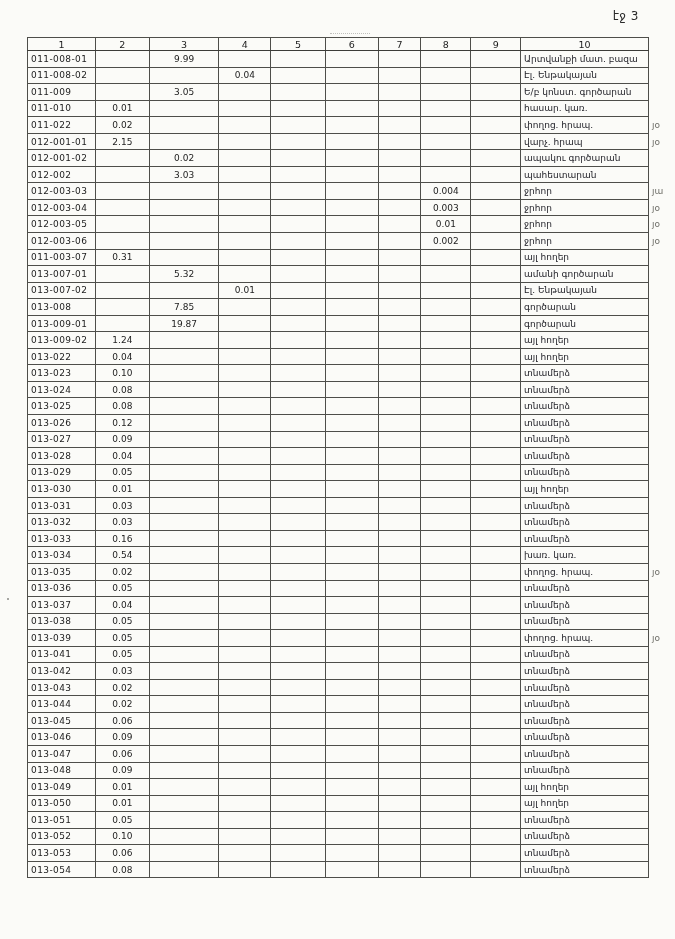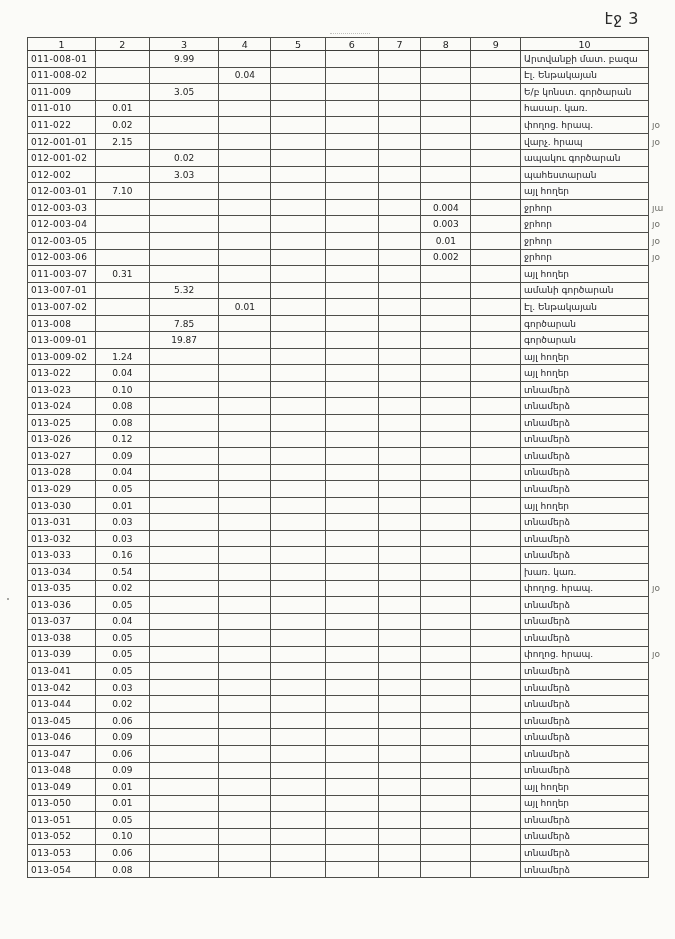--- a/index.html
+++ b/index.html
@@ -8,21 +8,21 @@
     position:relative;
     background:#fbfbf8;
     font-family:"DejaVu Sans", sans-serif;
     color:#1c1c1c;
     overflow:hidden;
   }
   .page-label {
     position:absolute;
     top:9px;
     right:36px;
-    font-size:16px;
+    font-size:12px;
     color:#2a2a2a;
     letter-spacing:0.5px;
   }
   .scan-noise {
     position:absolute;
     top:30px; left:330px;
     width:40px; height:4px;
     border-bottom:1px dotted #9a9a96;
     opacity:.6;
   }
@@ -205,33 +205,20 @@
         <td class="num"></td>
         <td class="num"></td>
         <td class="num"></td>
         <td class="num"></td>
         <td class="num"></td>
         <td class="num"></td>
         <td class="c10">պահեստարան</td>
         <td class="margin-cell"></td>
       </tr>
       <tr>
-        <td class="c1">012-003-01</td>
-        <td class="num">7.10</td>
-        <td class="num"></td>
-        <td class="num"></td>
-        <td class="num"></td>
-        <td class="num"></td>
-        <td class="num"></td>
-        <td class="num"></td>
-        <td class="num"></td>
-        <td class="c10">այլ հողեր</td>
-        <td class="margin-cell"></td>
-      </tr>
-      <tr>
         <td class="c1">012-003-03</td>
         <td class="num"></td>
         <td class="num"></td>
         <td class="num"></td>
         <td class="num"></td>
         <td class="num"></td>
         <td class="num"></td>
         <td class="num">0.004</td>
         <td class="num"></td>
         <td class="c10">ջրհոր</td>
@@ -597,20 +584,33 @@
         <td class="num"></td>
         <td class="num"></td>
         <td class="num"></td>
         <td class="num"></td>
         <td class="c10">տնամերձ</td>
         <td class="margin-cell"></td>
       </tr>
       <tr>
         <td class="c1">013-042</td>
         <td class="num">0.03</td>
+        <td class="num"></td>
+        <td class="num"></td>
+        <td class="num"></td>
+        <td class="num"></td>
+        <td class="num"></td>
+        <td class="num"></td>
+        <td class="num"></td>
+        <td class="c10">տնամերձ</td>
+        <td class="margin-cell"></td>
+      </tr>
+      <tr>
+        <td class="c1">013-043</td>
+        <td class="num">0.02</td>
         <td class="num"></td>
         <td class="num"></td>
         <td class="num"></td>
         <td class="num"></td>
         <td class="num"></td>
         <td class="num"></td>
         <td class="num"></td>
         <td class="c10">տնամերձ</td>
         <td class="margin-cell"></td>
       </tr>

